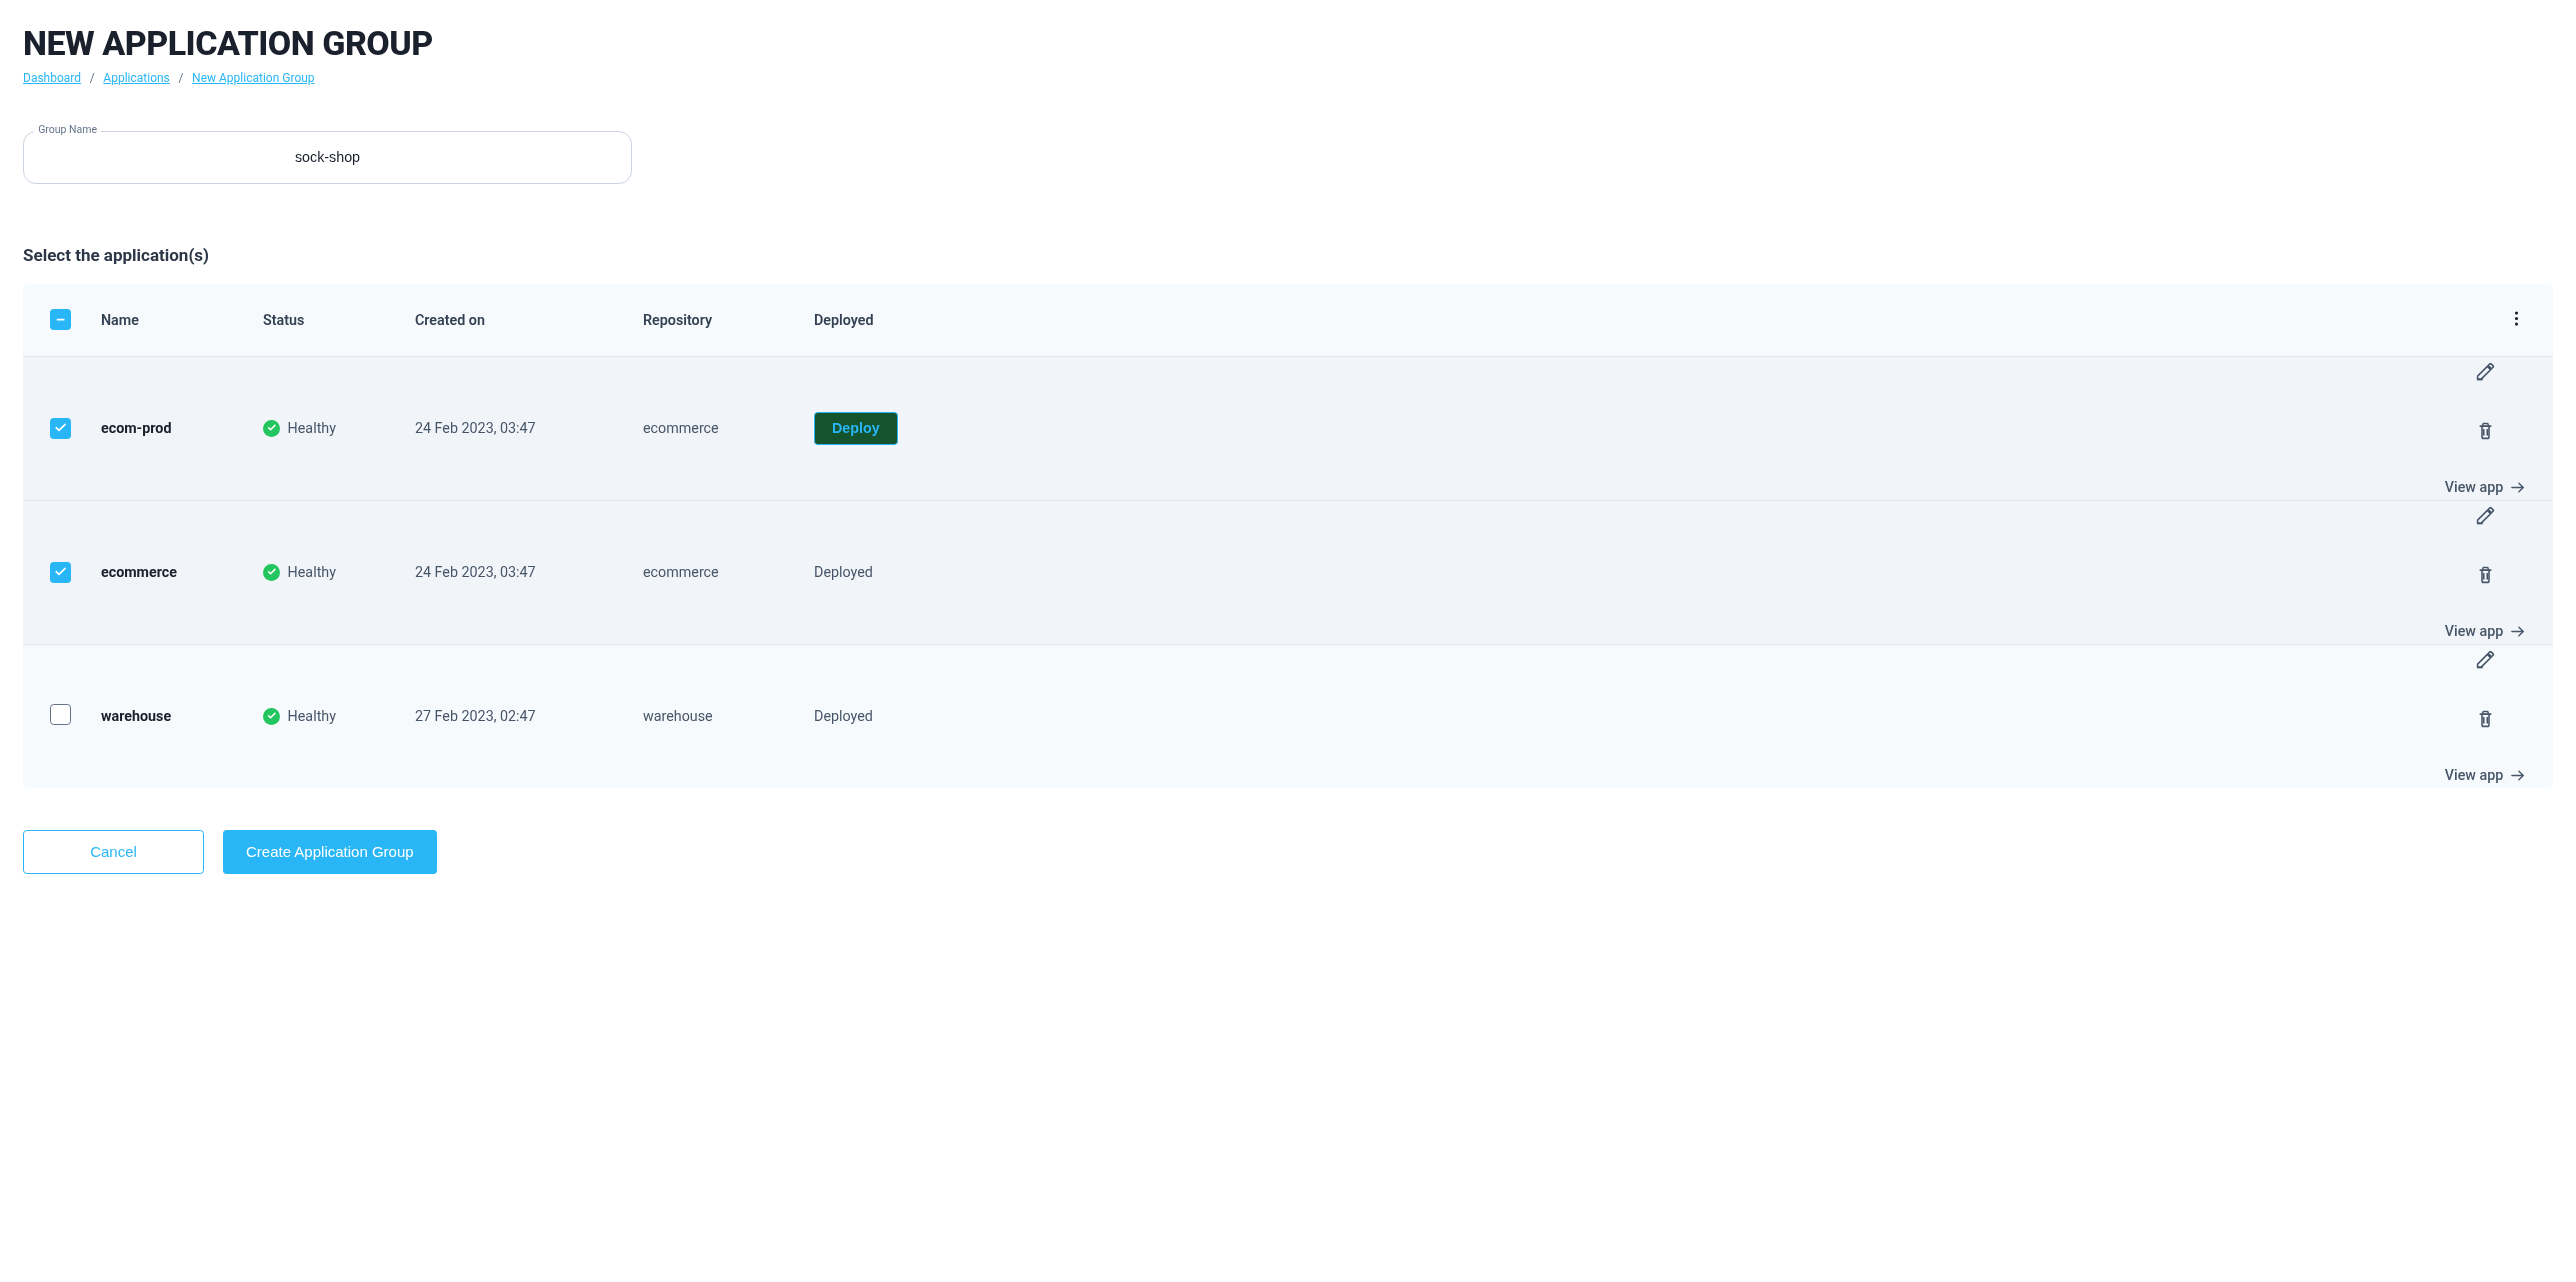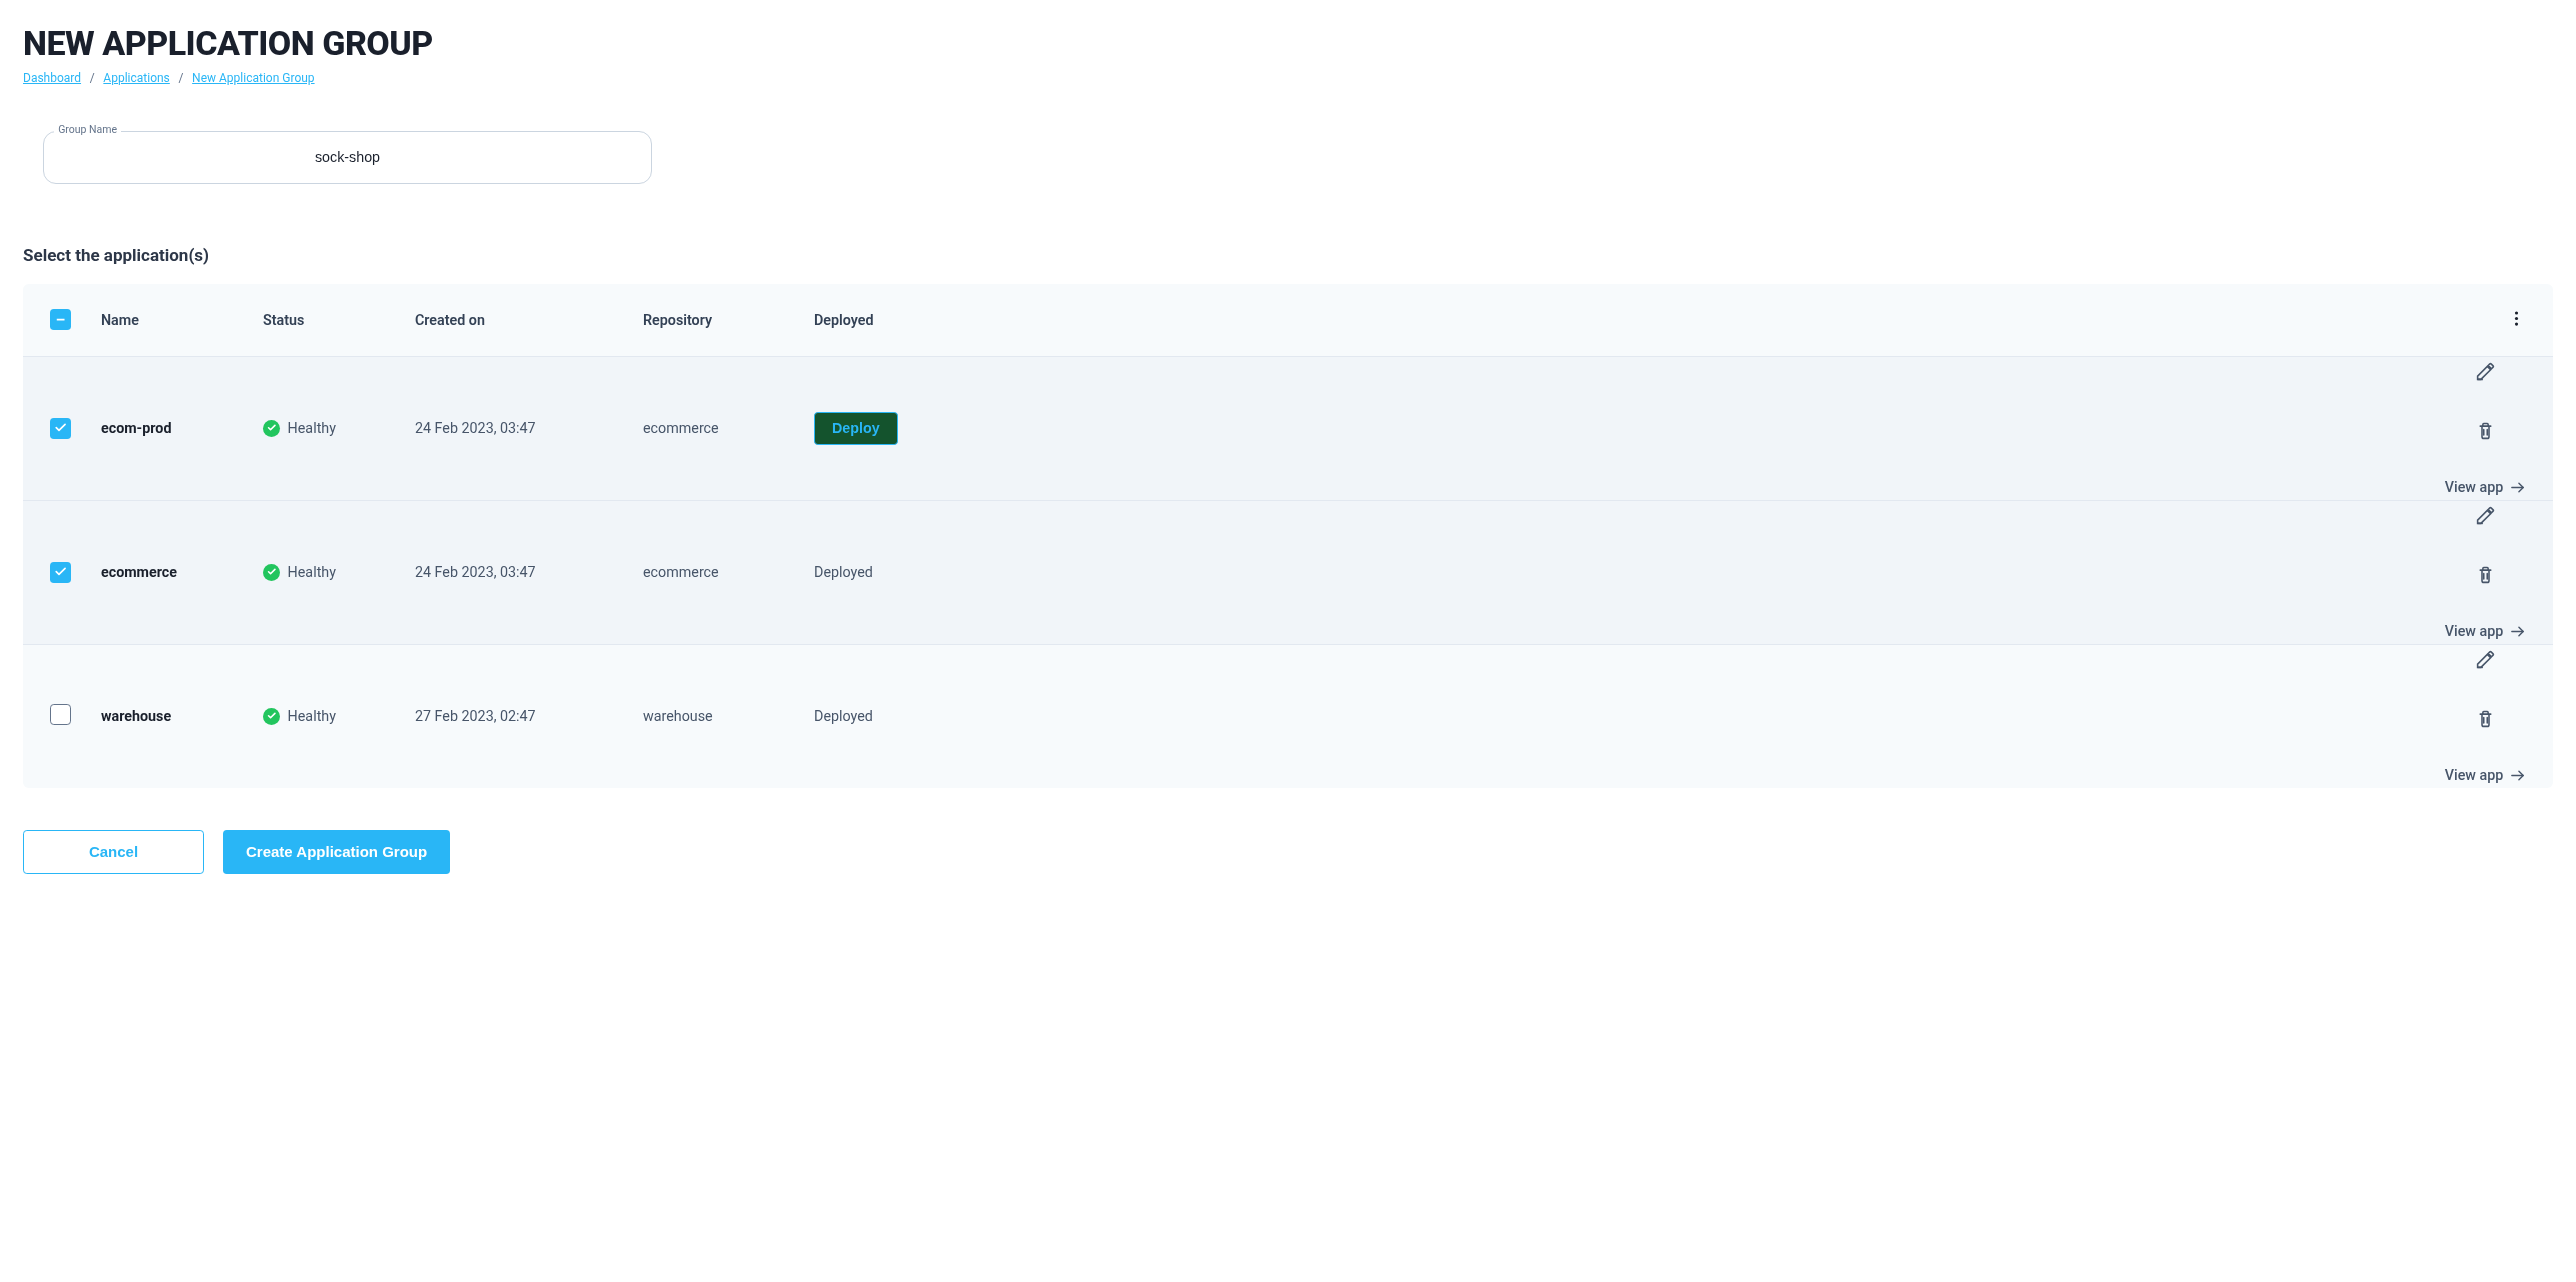--- a/index.html
+++ b/index.html
@@ -26,21 +26,20 @@
     cursor: pointer;
   }
   .breadcrumb .sep {
     color: #64748b;
     margin: 0 5.7px;
   }
   .field-wrap {
     position: relative;
     width: 609px;
     margin-bottom: 61px;
-    margin-left: 20px;
   }
   .field-label {
     position: absolute;
     top: -7.6px;
     left: 11.4px;
     background: #fff;
     padding: 0 3.8px;
     font-size: 10.5px;
     color: #64748b;
   }
@@ -135,21 +134,21 @@
   .link-view svg { width: 17px; height: 17px; stroke: #29b6f6; }
 
   .kebab { cursor: pointer; color: #1a202c; }
   .kebab svg { width: 19px; height: 19px; }
 
   .footer-actions {
     display: flex; gap: 19px; margin-top: 42px;
   }
   .btn {
     height: 44px; padding: 0 23px; border-radius: 3.8px;
-    font-size: 15px; font-weight: 700; cursor: pointer;
+    font-size: 15px; font-weight: 400; cursor: pointer;
     display: inline-flex; align-items: center; justify-content: center;
   }
   .btn-cancel {
     border: 1px solid #29b6f6; color: #29b6f6; background: #fff;
     min-width: 181px;
   }
   .btn-primary {
     border: none; background: #29b6f6; color: #fff;
   }
 </style>

